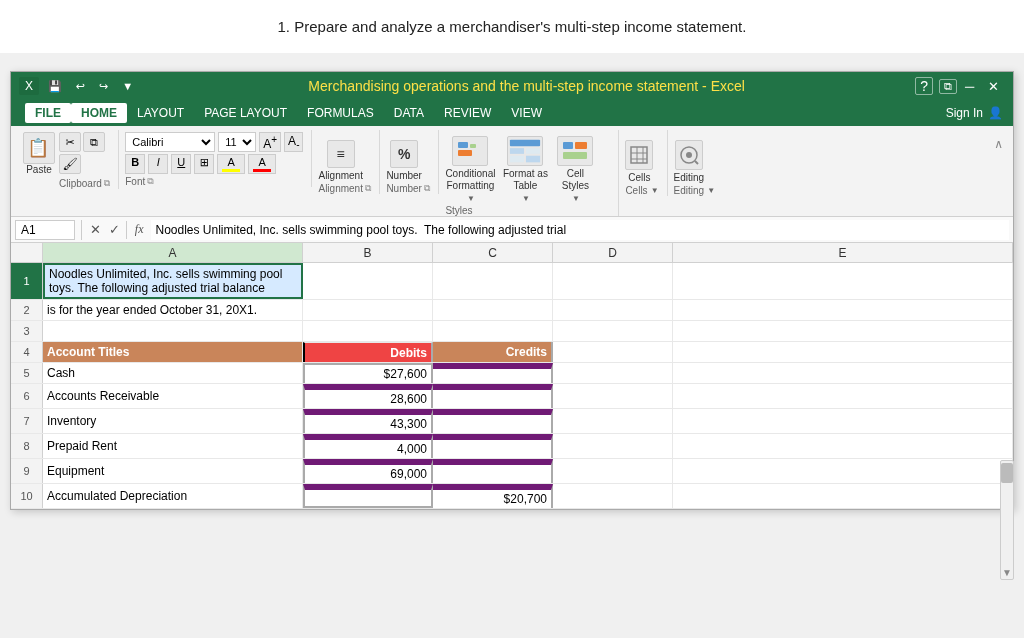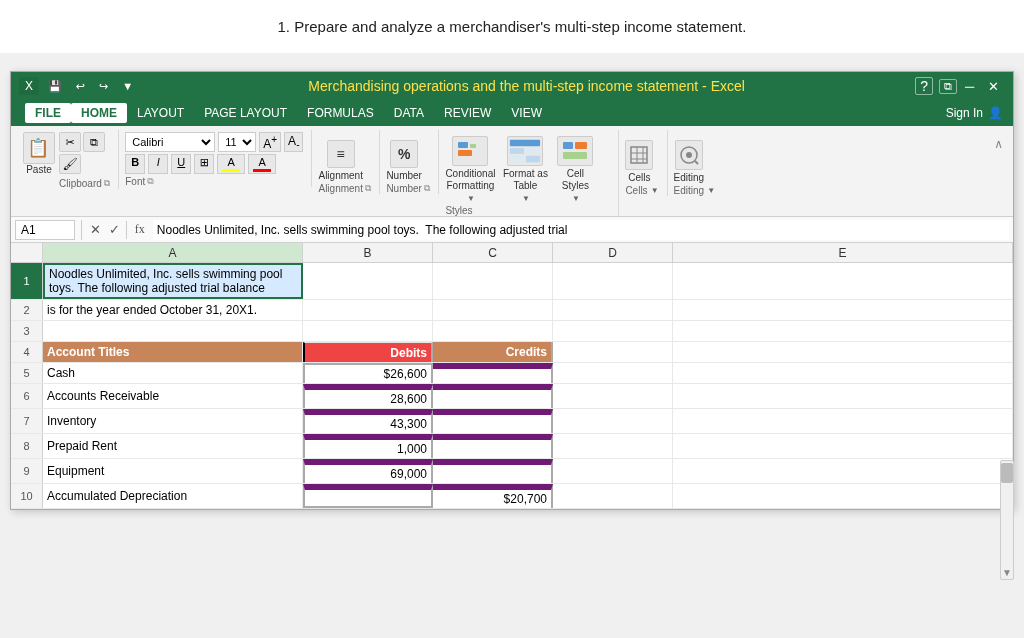--- a/index.html
+++ b/index.html
@@ -384,20 +384,21 @@
       padding: 0 2px;
     }
     .formula-separator {
       width: 1px;
       height: 18px;
       background: #ccc;
     }
     .fx-label {
       font-size: 12px;
       color: #555;
+      font-style: italic;
       padding: 0 4px;
       font-family: serif;
     }
     .formula-input {
       flex: 1;
       border: none;
       background: white;
       font-size: 12px;
       height: 20px;
       padding: 0 4px;
@@ -841,21 +842,21 @@
       <div class="ss-cell col-d"></div>
       <div class="ss-cell col-e"></div>
     </div>
 
     <div class="ss-row data-row data-row-first">
       <div class="row-num">5</div>
       <div class="ss-cell col-a">
         <span>Cash</span>
       </div>
       <div class="ss-cell col-b">
-        <span>$26,600</span>
+        <span>$27,600</span>
       </div>
       <div class="ss-cell col-c"></div>
       <div class="ss-cell col-d"></div>
       <div class="ss-cell col-e"></div>
     </div>
 
     <div class="ss-row data-row">
       <div class="row-num">6</div>
       <div class="ss-cell col-a">
         <span>Accounts Receivable</span>
@@ -880,21 +881,21 @@
       <div class="ss-cell col-d"></div>
       <div class="ss-cell col-e"></div>
     </div>
 
     <div class="ss-row data-row">
       <div class="row-num">8</div>
       <div class="ss-cell col-a">
         <span>Prepaid Rent</span>
       </div>
       <div class="ss-cell col-b">
-        <span>1,000</span>
+        <span>4,000</span>
       </div>
       <div class="ss-cell col-c"></div>
       <div class="ss-cell col-d"></div>
       <div class="ss-cell col-e"></div>
     </div>
 
     <div class="ss-row data-row">
       <div class="row-num">9</div>
       <div class="ss-cell col-a">
         <span>Equipment</span>

